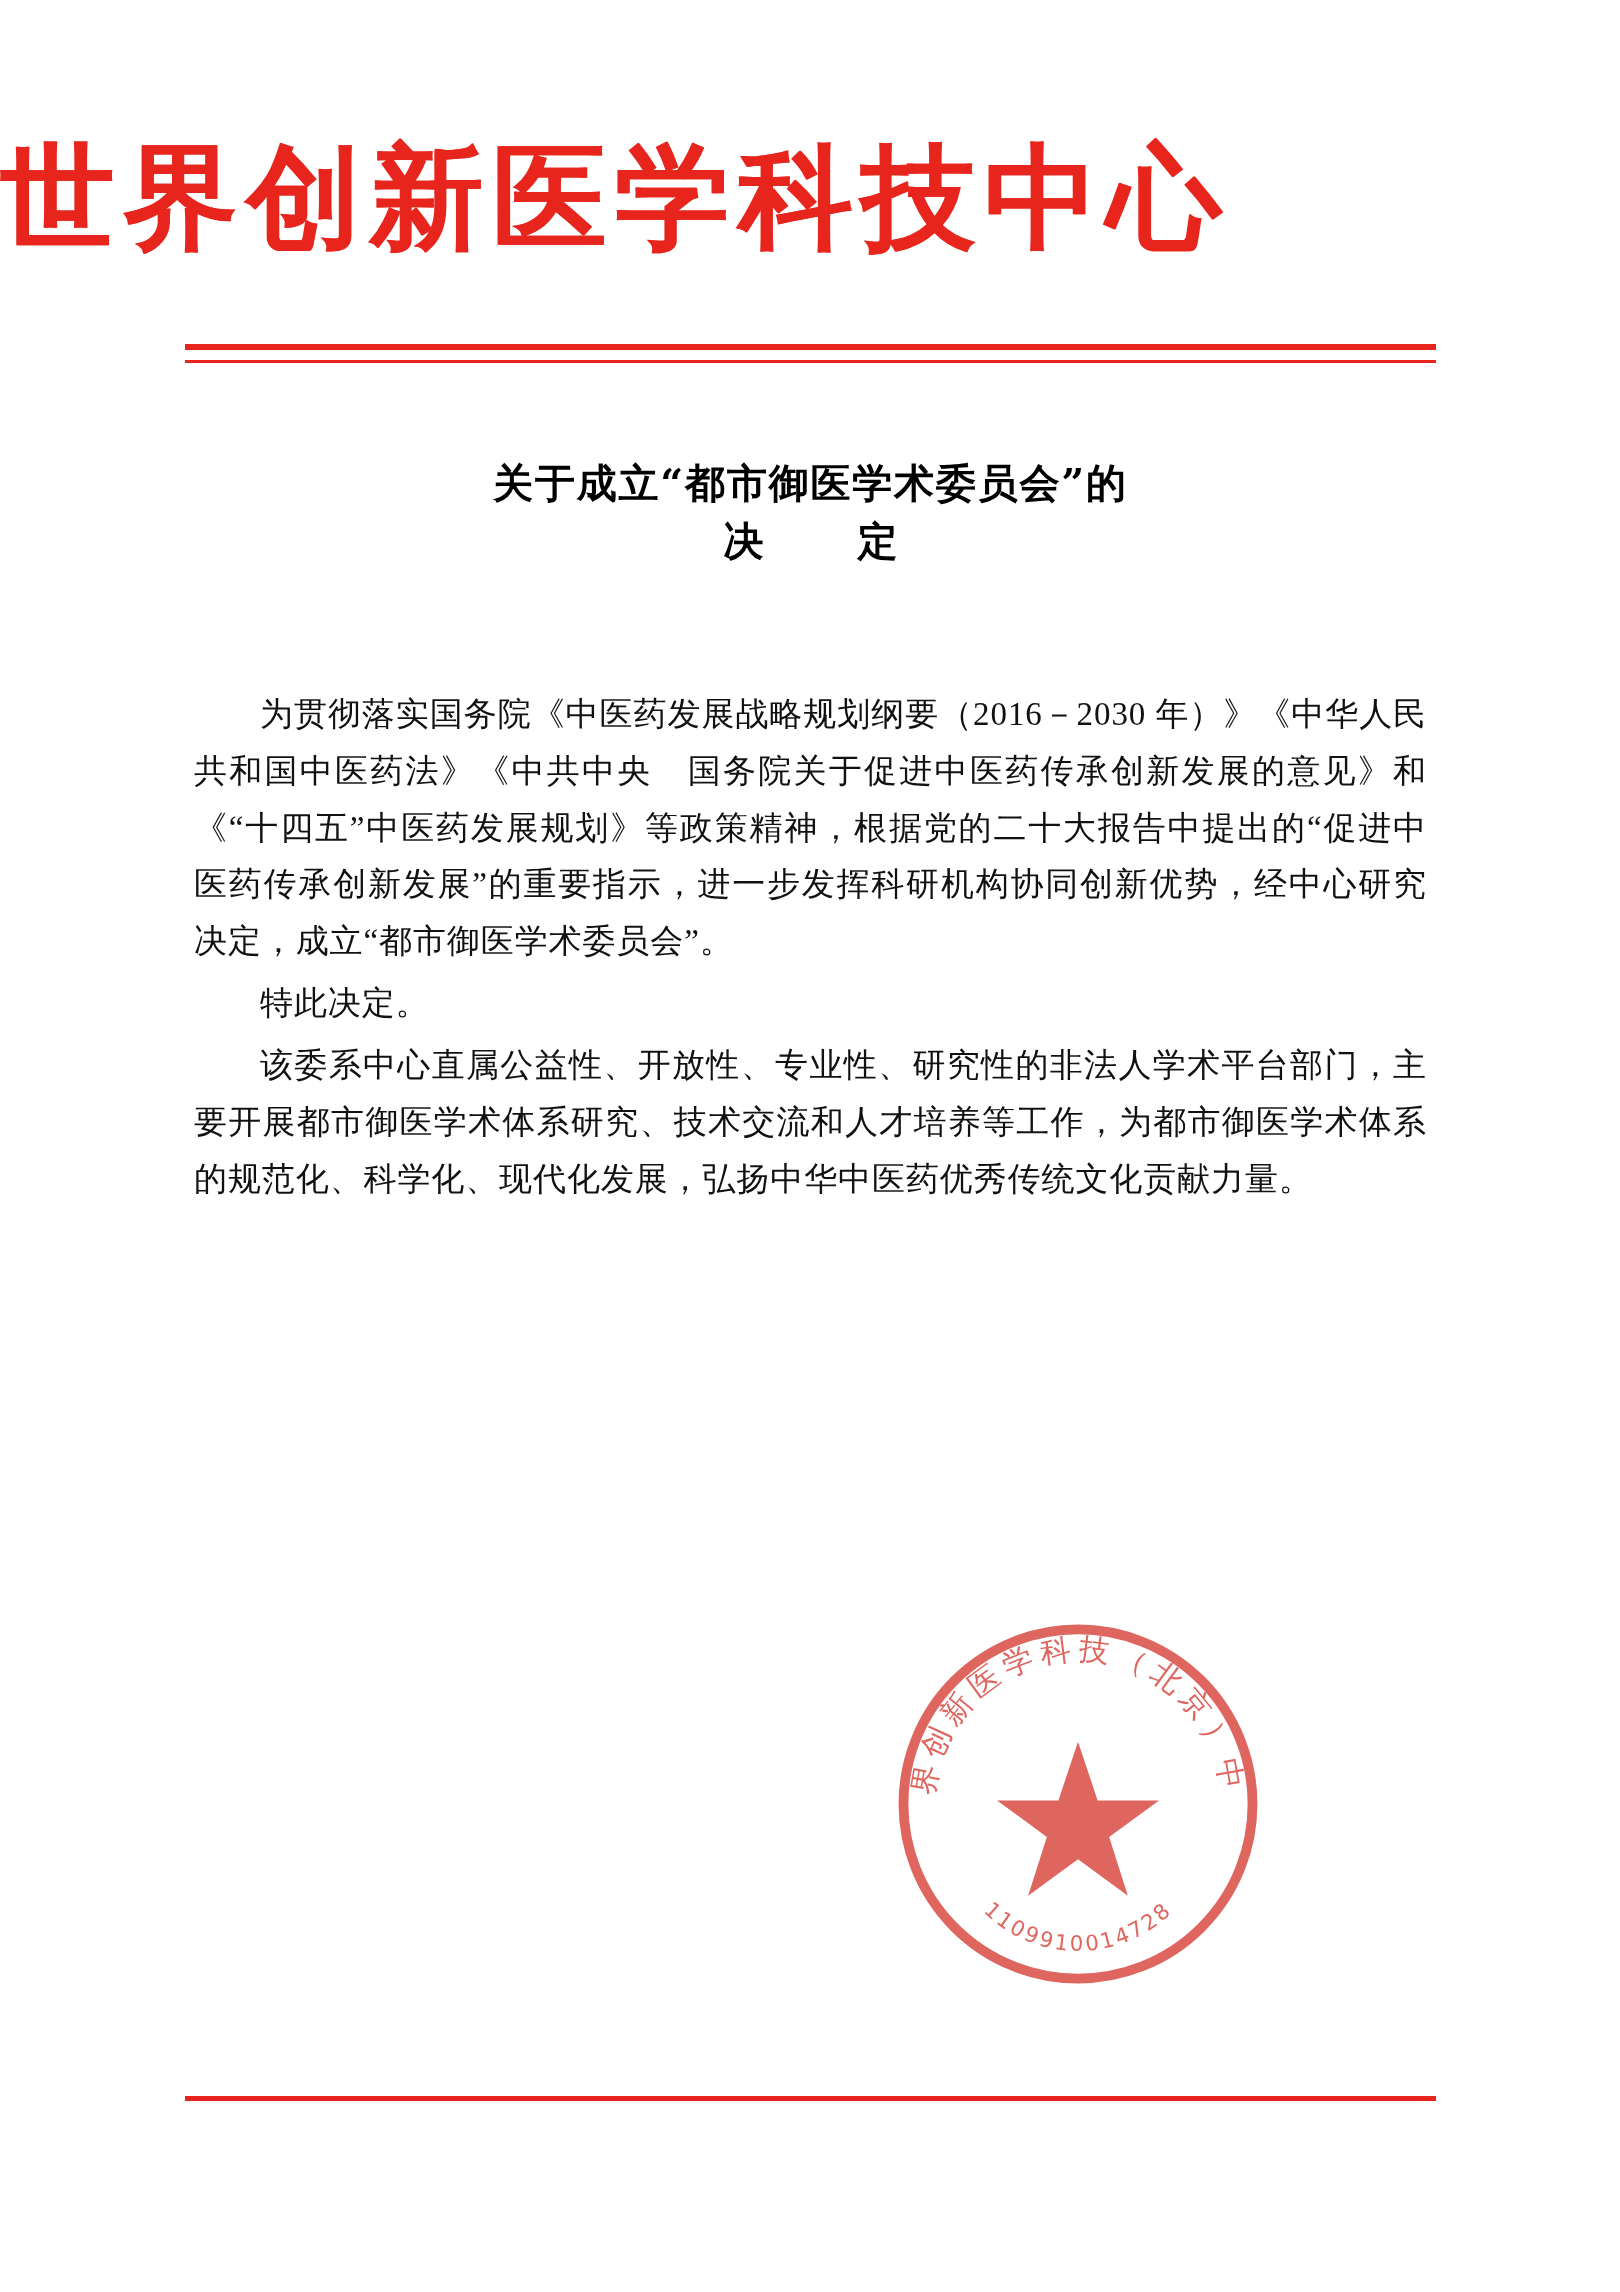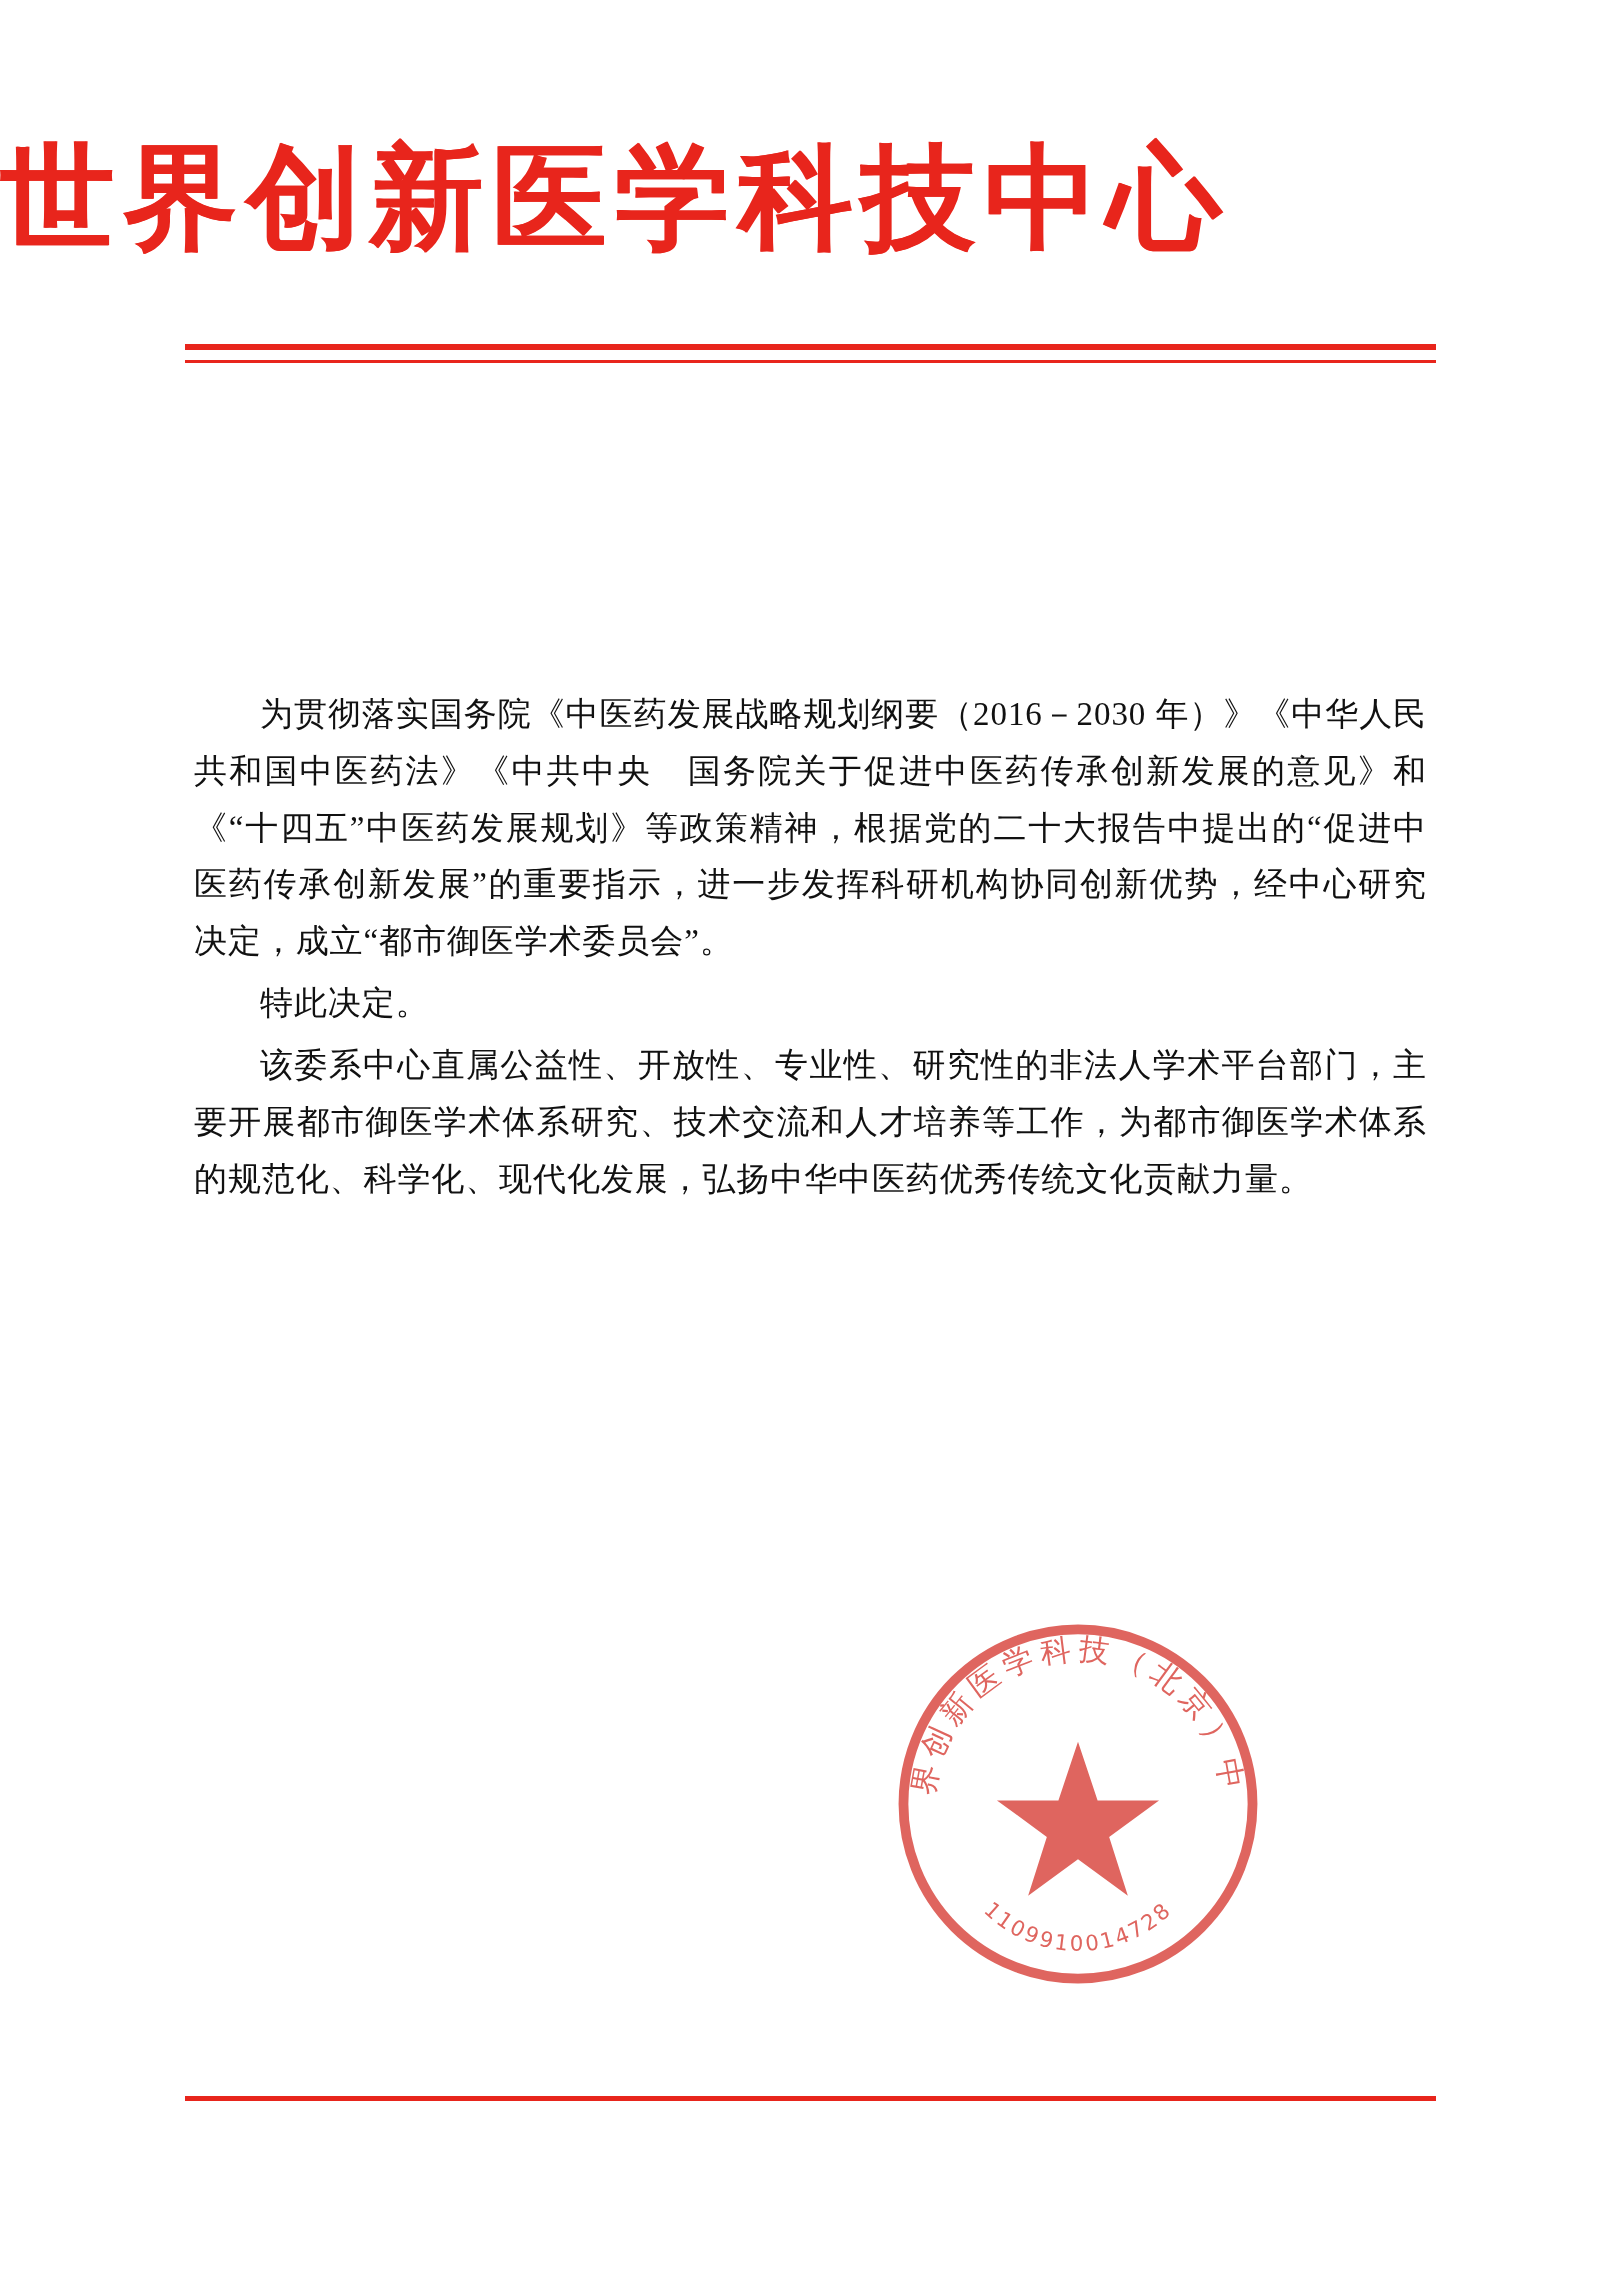--- a/index.html
+++ b/index.html
@@ -136,20 +136,24 @@
 
 <div class="page">
 
   <div class="letterhead">
     <div class="letterhead-title">世界创新医学科技中心</div>
   </div>
 
   <div class="rule-thick"></div>
   <div class="rule-thin"></div>
 
+  <div class="doc-title">
+    <div class="line1">关于成立“都市御医学术委员会”的</div>
+    <div class="line2">决　定</div>
+  </div>
 
   <div class="body-text">
     <p>为贯彻落实国务院《中医药发展战略规划纲要（2016－2030 年）》《中华人民共和国中医药法》《中共中央　国务院关于促进中医药传承创新发展的意见》和《“十四五”中医药发展规划》等政策精神，根据党的二十大报告中提出的“促进中医药传承创新发展”的重要指示，进一步发挥科研机构协同创新优势，经中心研究决定，成立“都市御医学术委员会”。</p>
     <p>特此决定。</p>
     <p>该委系中心直属公益性、开放性、专业性、研究性的非法人学术平台部门，主要开展都市御医学术体系研究、技术交流和人才培养等工作，为都市御医学术体系的规范化、科学化、现代化发展，弘扬中华中医药优秀传统文化贡献力量。</p>
   </div>
 
   <div class="seal">
     <svg viewBox="0 0 420 420" width="374" height="374" aria-hidden="true">
       <circle cx="210" cy="210" r="196" fill="none" stroke="#d8443c" stroke-width="11"></circle>

